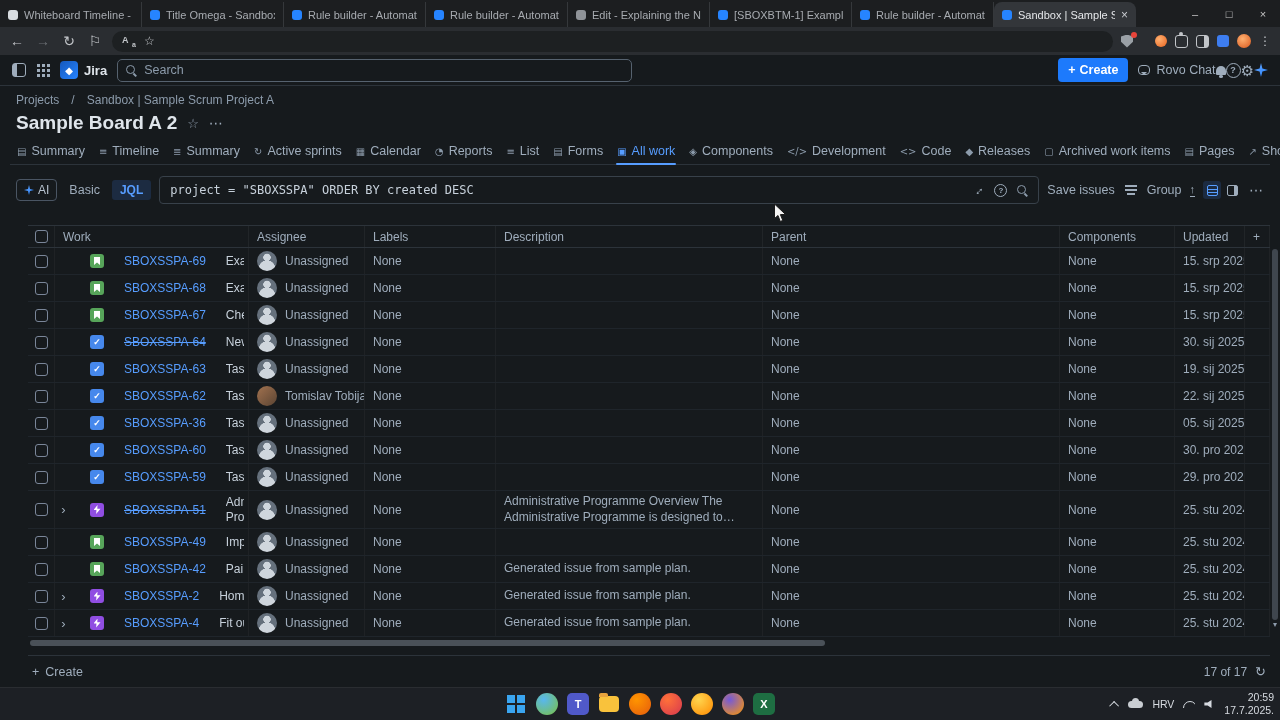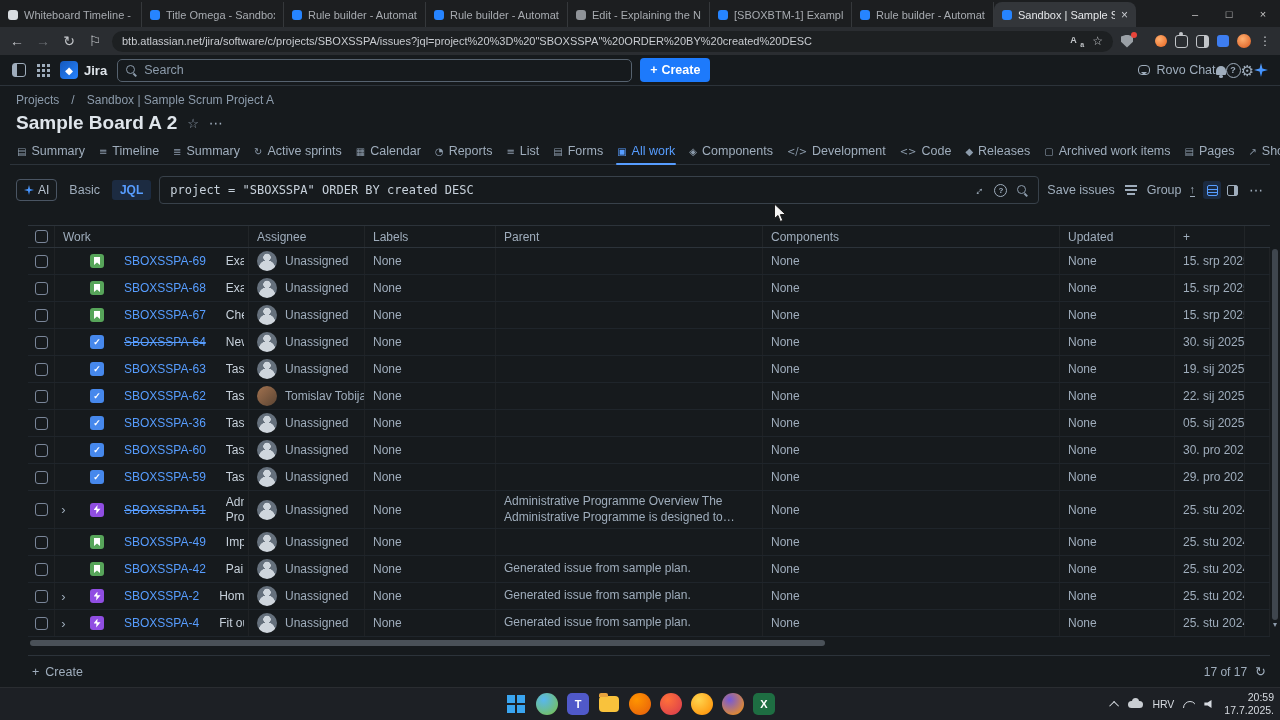--- a/index.html
+++ b/index.html
@@ -50,21 +50,21 @@
   .topnav { height:31px; border-bottom:1px solid #2c333a; display:flex; align-items:center;
             padding:0 12px; gap:10px; background:#161a1d; }
   .sq-ic { width:14px; height:14px; border:1.5px solid #9fadbc; border-radius:3px; position:relative; }
   .sq-ic.sidebar::after { content:''; position:absolute; left:0; top:0; bottom:0; width:4px; background:#9fadbc; }
   .grid-ic { width:14px; height:14px;
              background:radial-gradient(circle, #9fadbc 1.6px, transparent 1.8px) 0 0/5px 5px; }
   .jira-logo { display:flex; align-items:center; gap:6px; }
   .jira-mark { width:18px; height:18px; border-radius:4px; color:#fff; font-size:10px;
                background:linear-gradient(135deg,#1558bc,#2684ff); display:flex; align-items:center; justify-content:center; }
   .jira-word { color:#dfe5eb; font-size:13px; font-weight:700; }
-  .tn-center { flex:1; display:flex; justify-content:flex-start; align-items:center; gap:8px; min-width:0; }
+  .tn-center { flex:1; display:flex; justify-content:space-between; align-items:center; gap:8px; min-width:0; }
   .gsearch { width:515px; height:23px; border:1px solid #56626f; border-radius:5px;
              display:flex; align-items:center; padding:0 8px; gap:7px; color:#8c9bab; font-size:12.5px; }
   .mag { width:11px; height:11px; position:relative; flex:none; }
   .mag::before { content:''; position:absolute; left:0; top:0; width:7px; height:7px;
                  border:1.5px solid #8c9bab; border-radius:50%; }
   .mag::after { content:''; position:absolute; right:0; bottom:0; width:4px; height:1.5px;
                 background:#8c9bab; transform:rotate(45deg); }
   .create-btn { height:24px; background:#1d7afc; color:#fff; border-radius:4px; font-size:12.5px;
                 font-weight:600; display:flex; align-items:center; padding:0 10px; gap:4px; }
   .tn-right { display:flex; align-items:center; }
@@ -253,21 +253,20 @@
       <span>×</span>
     </div>
   </div>
 
   <div class="toolbar">
     <span class="nav-ic">←</span>
     <span class="nav-ic dim">→</span>
     <span class="nav-ic">↻</span>
     <span class="nav-ic">⚐</span>
     <div class="urlbar">
-      <span class="url-text">btb.atlassian.net/jira/software/c/projects/SBOXSSPA/issues?jql=project%20%3D%20"SBOXSSPA"%20ORDER%20BY%20created%20DESC</span>
       <span class="trans-ic">
           <b>A</b>
           <b>a</b>
         </span>
       <span class="star-ic">☆</span>
     </div>
     <span class="shield-ic"></span>
     <span class="badge-dot" style="position:relative; right:10px; top:-6px;"></span>
     <span class="ext-orange"></span>
     <span class="puzzle-ic"></span>
@@ -414,20 +413,21 @@
   </div>
 
   <div class="table">
     <div class="thead grid" id="thead">
         <div class="cell c-check">
           <span class="checkbox"></span>
         </div>
         <div class="cell">Work</div>
         <div class="cell">Assignee</div>
         <div class="cell">Labels</div>
+        <div class="cell">Description</div>
         <div class="cell">Parent</div>
         <div class="cell">Components</div>
         <div class="cell">Updated</div>
         <div class="cell">+</div>
       </div>
     <div class="tbody" id="tbody">
         <div class="trow grid">
           <div class="cell c-check">
             <span class="checkbox"></span>
           </div>

